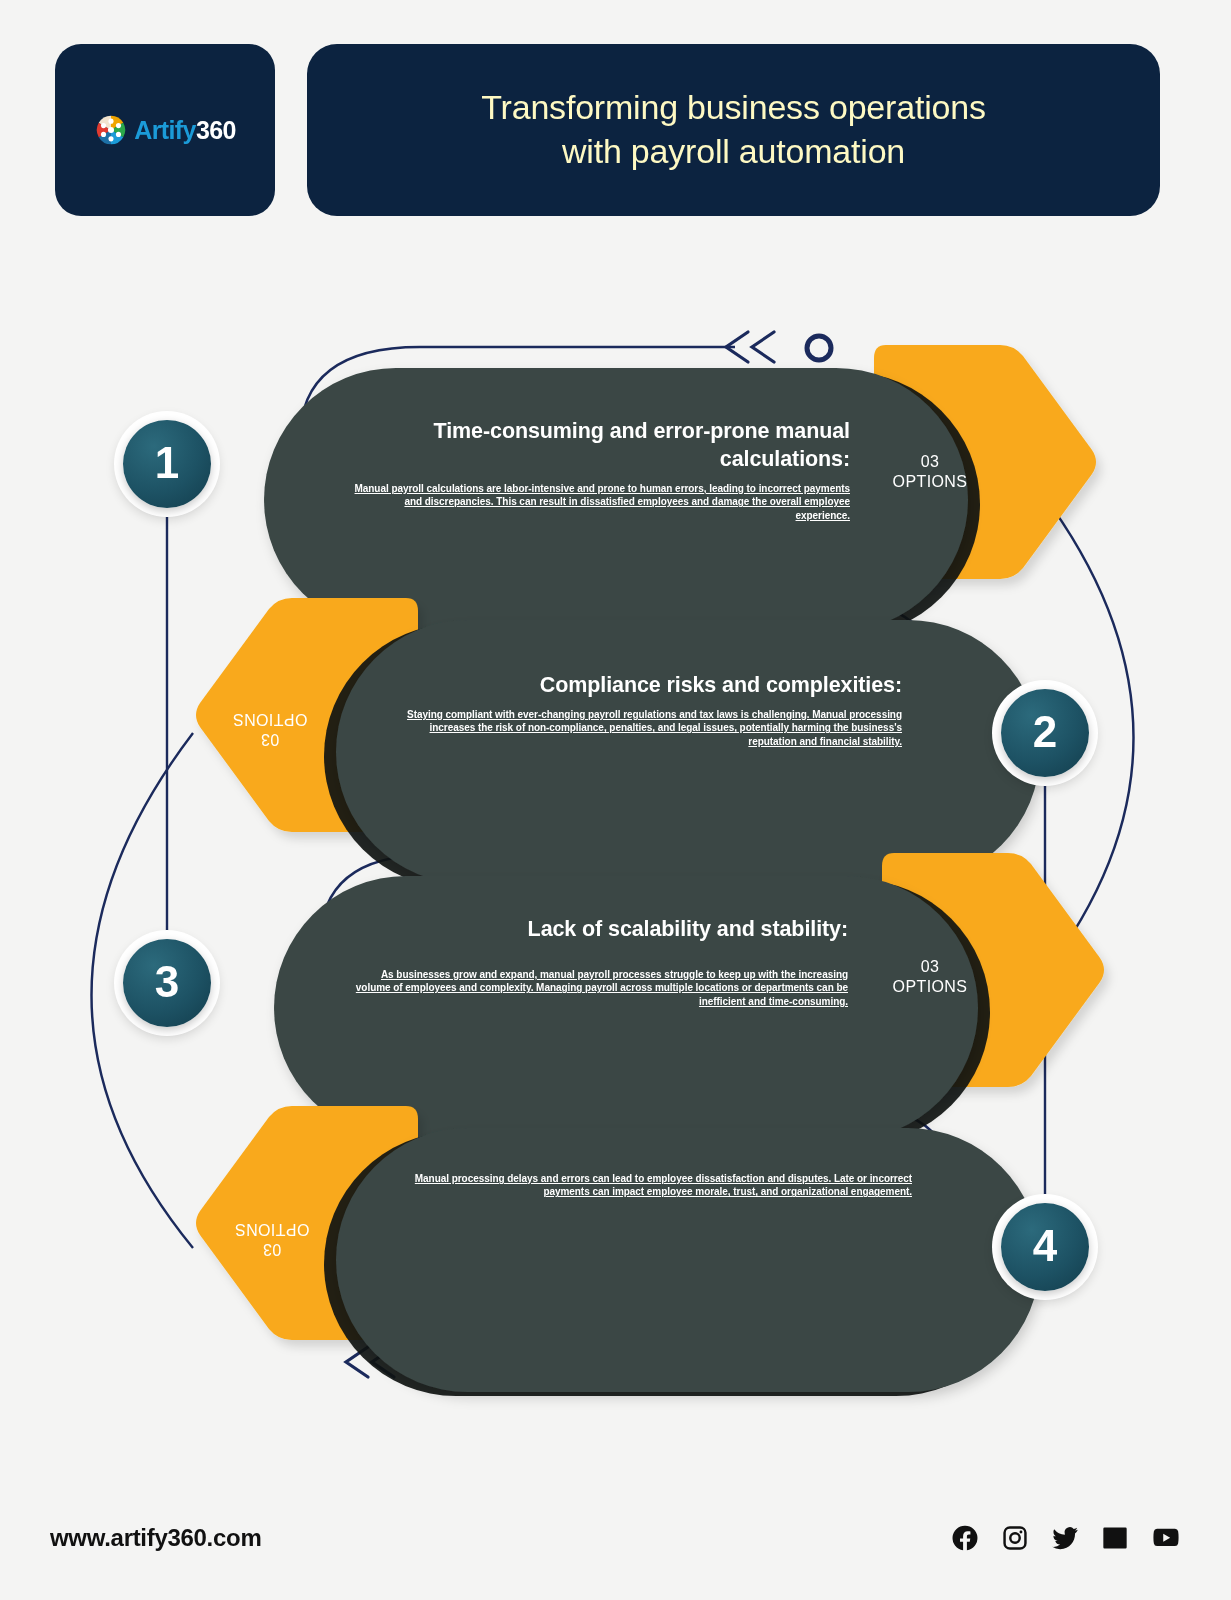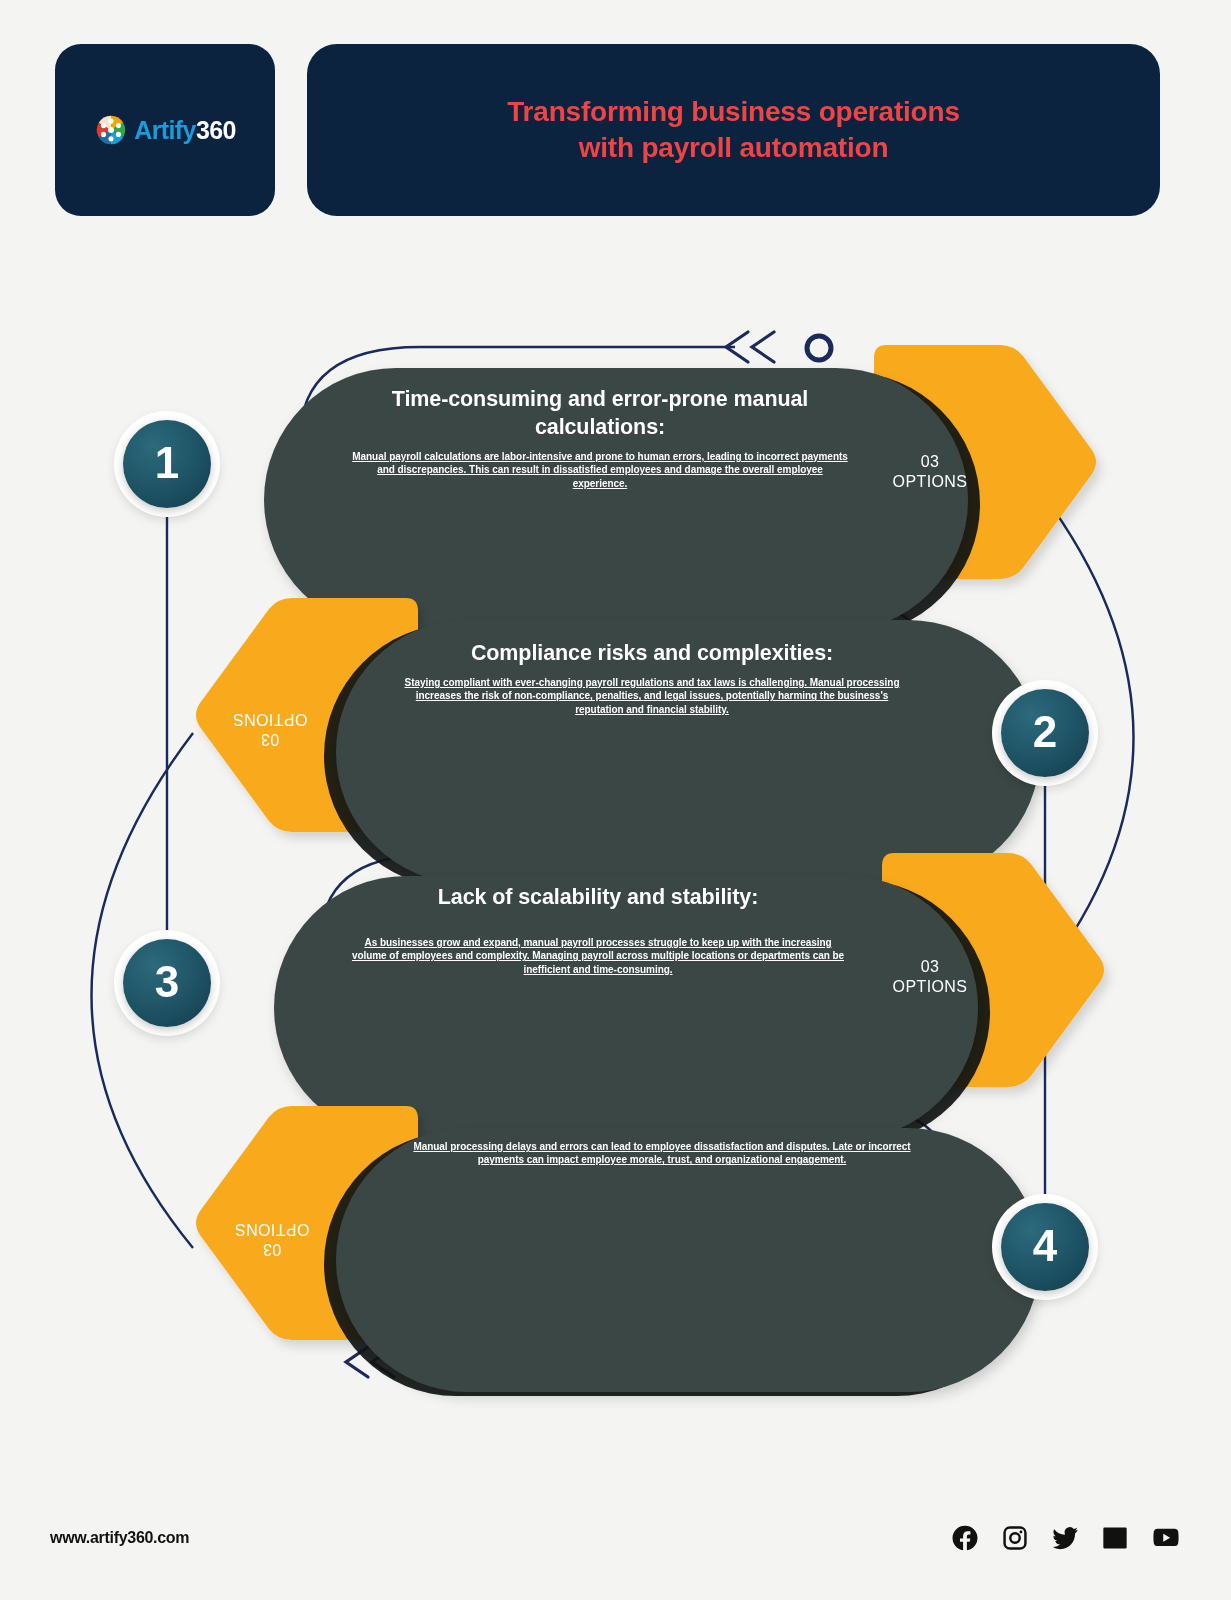--- a/index.html
+++ b/index.html
@@ -43,23 +43,23 @@
     position: absolute;
     left: 307px; top: 0;
     width: 853px; height: 172px;
     background: #0c2340;
     border-radius: 30px;
     display: flex;
     align-items: center;
     justify-content: center;
   }
   .title-text {
-    color: #ef4444;
-    font-size: 28px;
-    font-weight: bold;
+    color: #fef9c3;
+    font-size: 34px;
+    font-weight: normal;
     line-height: 1.28;
     text-align: center;
     letter-spacing: -0.2px;
   }
 
   
   .diagram {
     position: absolute;
     left: 0; top: 0;
     width: 1231px; height: 1600px;
@@ -68,22 +68,23 @@
   .diagram svg { display: block; }
 
   
   .steps {
     position: absolute;
     left: 0; top: 0; width: 1231px; height: 1600px;
   }
 
   .card-text {
     position: absolute;
-    text-align: center;
+    text-align: right;
     color: #ffffff;
+    margin-top: 32px;
   }
   .card-title {
     font-size: 21.5px;
     font-weight: bold;
     line-height: 1.3;
     letter-spacing: -0.1px;
     margin-bottom: 8px;
   }
   .card-body {
     font-size: 10px;
@@ -127,21 +128,21 @@
   
   .footer {
     position: absolute;
     left: 0; bottom: 48px; width: 1231px;
     display: flex;
     align-items: center;
     justify-content: space-between;
     padding: 0 50px 0 50px;
   }
   .site-url {
-    font-size: 16px;
+    font-size: 24px;
     font-weight: bold;
     color: #111111;
     letter-spacing: -0.3px;
   }
   .socials { display: flex; align-items: center; gap: 22px; }
   .socials svg { display: block; fill: #111111; }
 </style>
 </head>
 <body>
 

